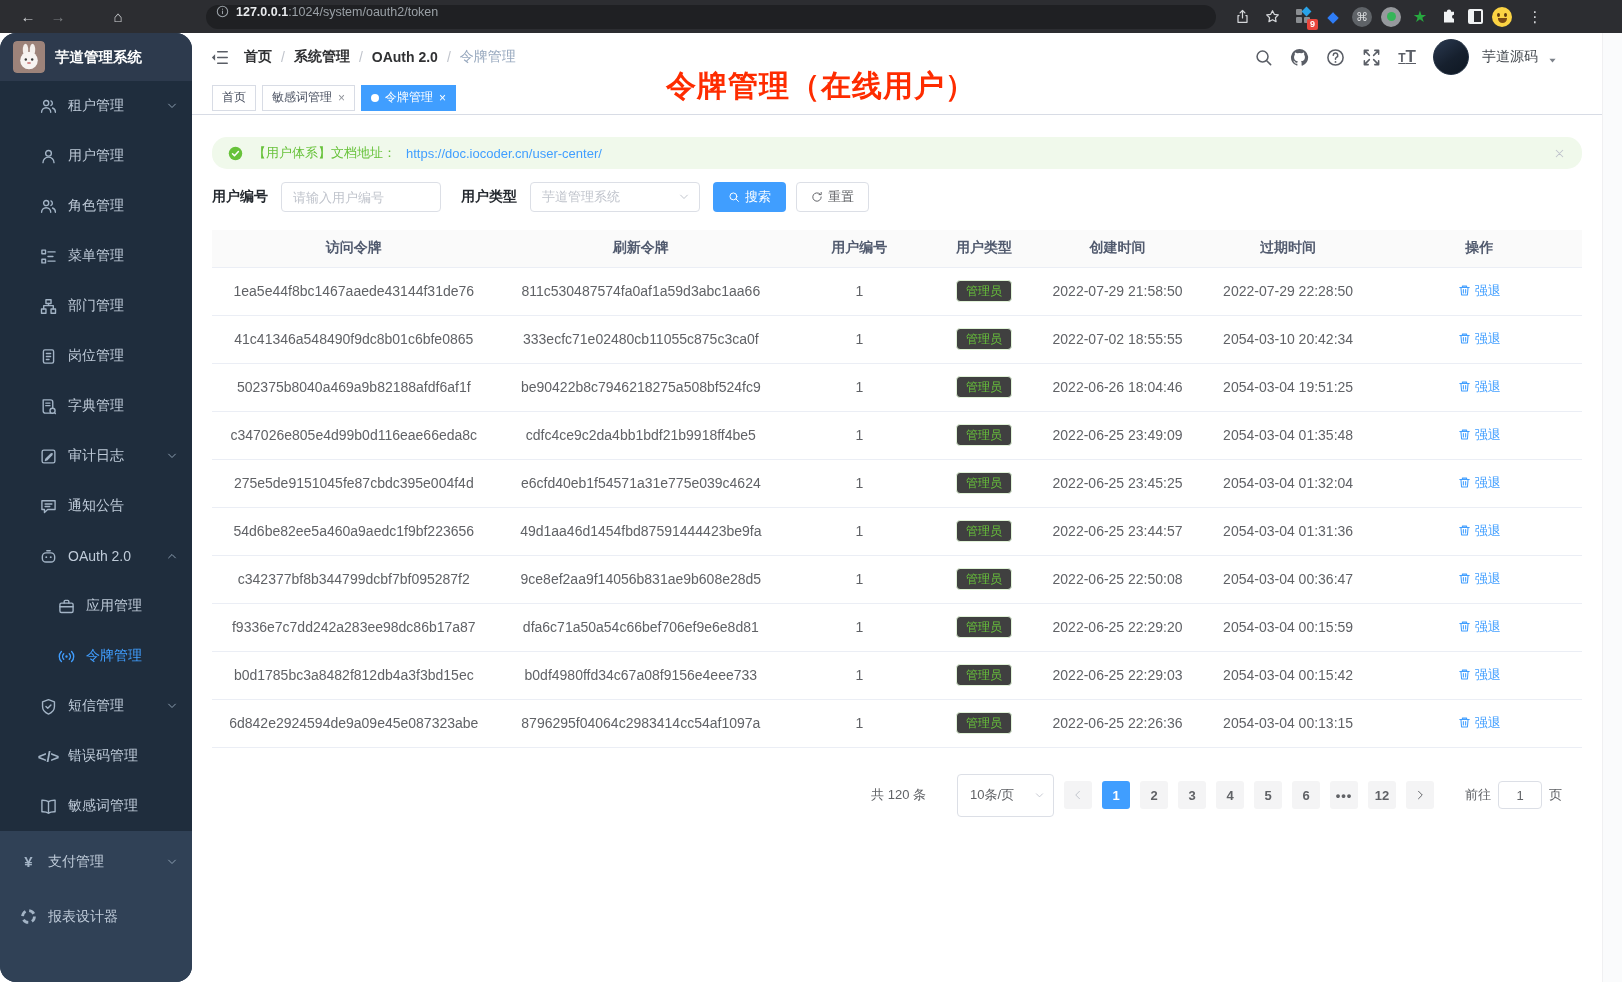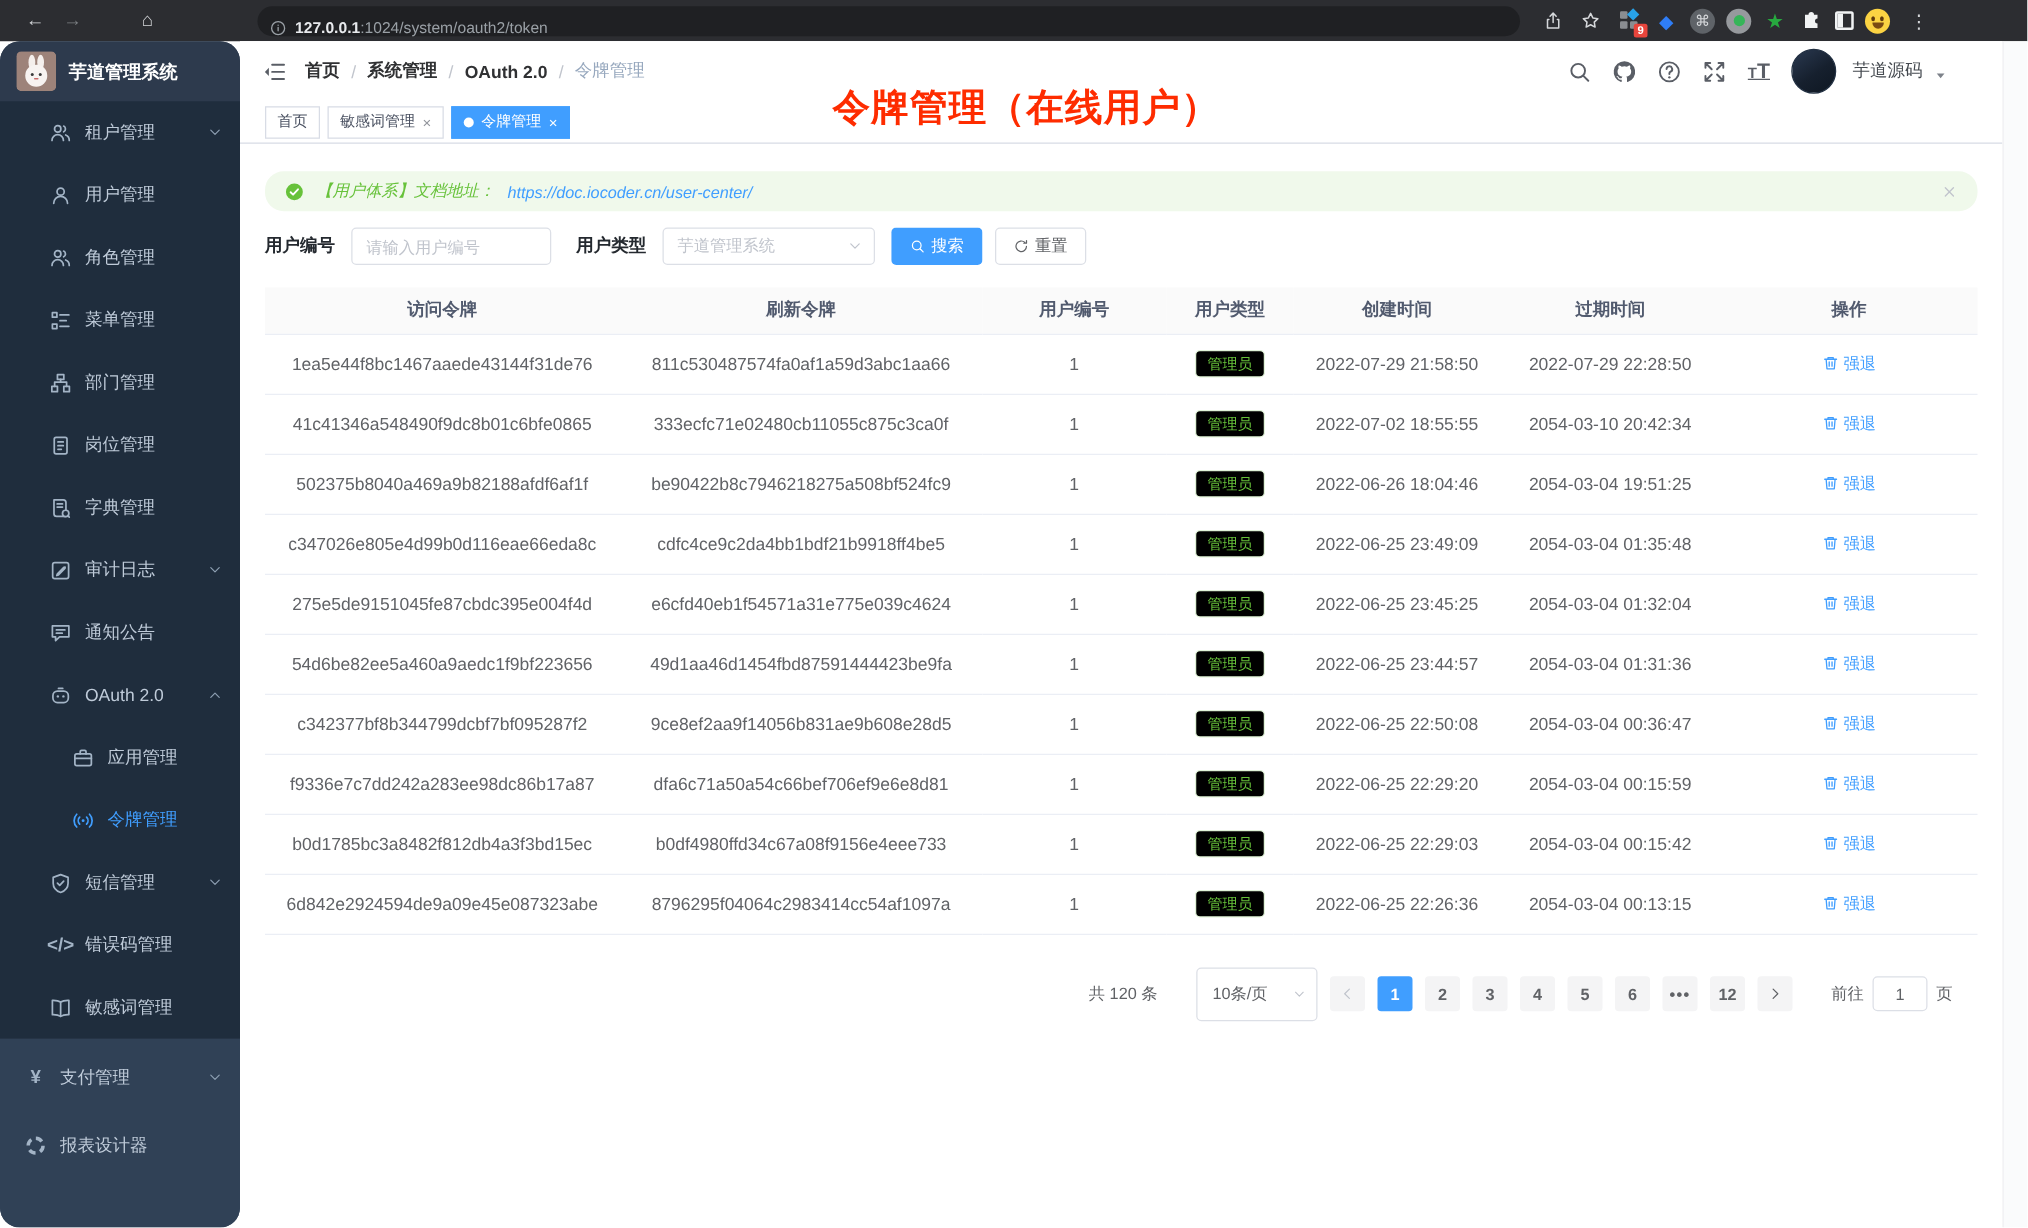--- a/index.html
+++ b/index.html
@@ -8,21 +8,21 @@
   body { position:relative; }
 
   
   .browser-bar { height:33px; background:#2c2d31; display:flex; align-items:center;
     padding:0 14px; gap:2px; color:#dadce0; }
   .bicon { width:28px; height:24px; display:inline-flex; align-items:center; justify-content:center;
     font-size:15px; color:#d5d7da; cursor:pointer; flex:none; }
   .bicon.dim { color:#7c7f83; }
   .bicon .ic { width:15px; height:15px; }
   .omnibox { flex:1; max-width:1010px; height:24px; margin:0 10px 0 72px; background:#1f2023;
-    border-radius:12px; display:flex; align-items:flex-end; padding:0 10px; gap:7px;
+    border-radius:12px; display:flex; align-items:flex-start; padding:0 10px; gap:7px;
     font-size:12.5px; color:#9aa0a6; cursor:text; }
   .omnibox .ic { width:13px; height:13px; color:#9aa0a6; }
   .url b { color:#e8eaed; font-weight:700; }
   .url .path { color:#9aa0a6; }
   .exts { display:flex; align-items:center; gap:9px; margin-left:6px; }
   .ext { width:20px; height:20px; display:inline-flex; align-items:center; justify-content:center;
     cursor:pointer; position:relative; flex:none; }
   .ext.grid i { position:absolute; width:6px; height:6px; background:#8a8d91; border-radius:1px; }
   .ext.grid .g1{ left:2px; top:2px; } .ext.grid .g2{ left:2px; top:10px; } .ext.grid .g3{ left:10px; top:10px; }
   .ext.grid b { position:absolute; left:9px; top:1px; width:7px; height:7px; background:#28a2e8; transform:rotate(45deg); }
@@ -85,21 +85,21 @@
   .tag-item { height:26px; display:inline-flex; align-items:center; gap:6px; padding:0 9px;
     border:1px solid #d8dce5; background:#fff; color:#495060; font-size:12px; cursor:pointer; }
   .tag-item .dot { width:8px; height:8px; border-radius:50%; background:#fff; }
   .tag-item .x { font-size:12px; color:#90939a; line-height:1; }
   .tag-item.active { background:#409eff; border-color:#409eff; color:#fff; }
   .tag-item.active .x { color:#fff; }
 
   
   .content { padding:22px 20px 0 20px; flex:1; }
   .alert { height:32px; background:#f0f9eb; border-radius:15px; display:flex; align-items:center;
-    gap:10px; padding:0 16px; font-size:13px; color:#67c23a;font-style:italic; }
+    gap:10px; padding:0 16px; font-size:13px; color:#67c23a; }
   .alert .ic { width:15px; height:15px; flex:none; }
   .alert a { color:#409eff; text-decoration:none; cursor:pointer; }
   .alert .close { margin-left:auto; width:13px; height:13px; color:#c0c4cc; cursor:pointer; }
 
   .filter { display:flex; align-items:center; margin-top:13px; font-size:14px; }
   .flabel { font-weight:700; color:#24292f; margin-right:13px; white-space:nowrap; }
   .finput { width:160px; margin-right:20px; }
   .finput input { width:100%; height:30px; border:1px solid #dcdfe6; border-radius:4px; padding:0 11px;
     font-size:13px; color:#606266; outline:none; }
   .finput input::placeholder { color:#c0c4cc; }
@@ -113,21 +113,21 @@
   .btn.primary { background:#409eff; color:#fff; }
   .btn.plain { background:#fff; border-color:#dcdfe6; color:#606266; margin-left:10px; }
 
   
   table { width:100%; border-collapse:collapse; table-layout:fixed; margin-top:18px;
     font-size:14px; color:#606266; }
   thead th { background:#fafafa; height:37px; font-weight:600; color:#515a6e; text-align:center;
     border-bottom:1px solid #ebeef5; font-size:14px; }
   tbody td { height:48px; text-align:center; border-bottom:1px solid #ebeef5; overflow:hidden;
     white-space:nowrap; text-overflow:ellipsis; }
-  .tag-admin { display:inline-block; padding:2px 9px; background:#000000; border:1px solid #e1f3d8;
+  .tag-admin { display:inline-block; padding:2px 9px; background:#404040; border:1px solid #e1f3d8;
     color:#67c23a; border-radius:4px; font-size:12px; line-height:16px; }
   .action { color:#409eff; display:inline-flex; align-items:center; gap:4px; cursor:pointer; font-size:13px; }
   .action .ic { width:13px; height:13px; }
 
   
   .pagination { display:flex; align-items:center; justify-content:flex-end; gap:10px; margin-top:26px;
     font-size:13px; color:#606266; padding-right:20px; }
   .ptotal { margin-right:21px; }
   .psize { width:97px; height:43px; border:1px solid #dcdfe6; border-radius:4px; background:#fff;
     display:flex; align-items:center; justify-content:space-between; padding:0 8px 0 12px; cursor:pointer; }

